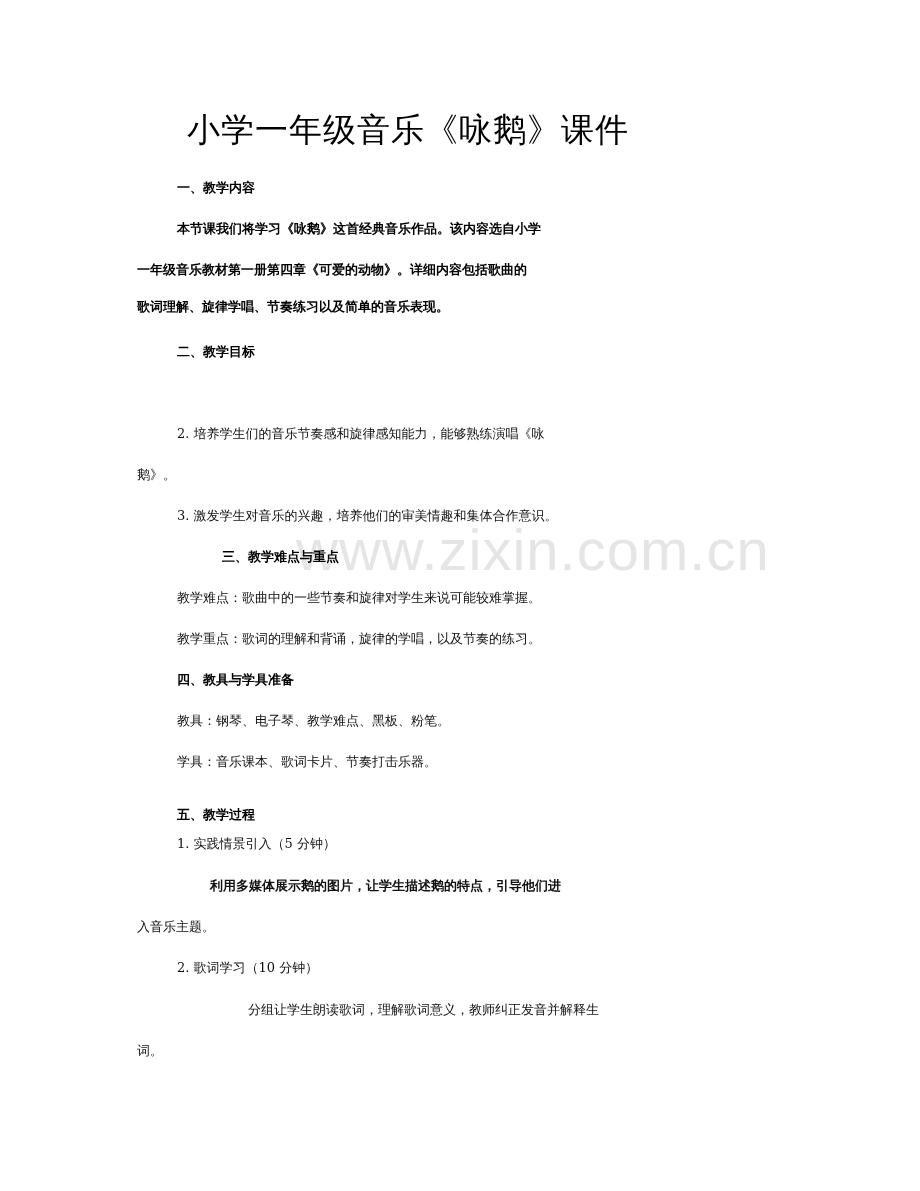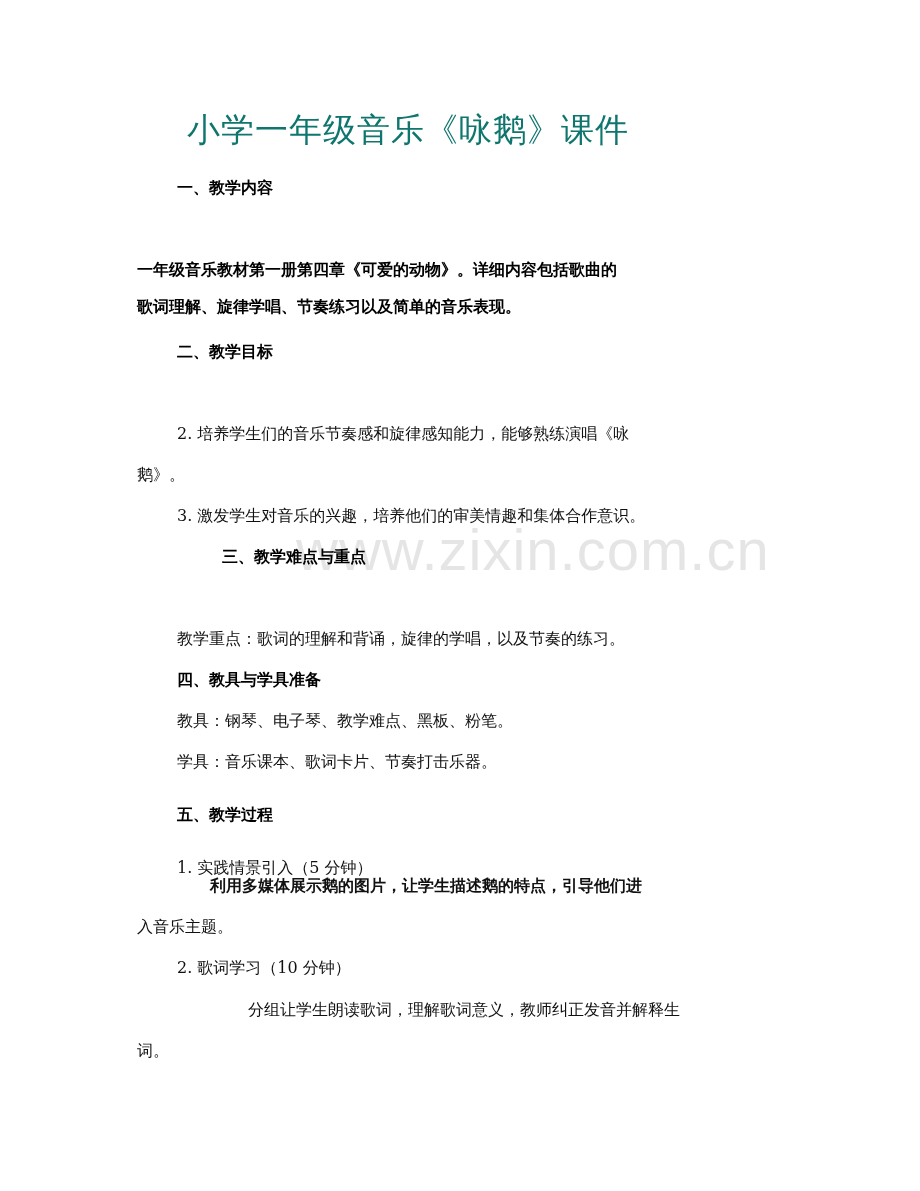--- a/index.html
+++ b/index.html
@@ -1,56 +1,58 @@
 <!DOCTYPE html>
 <html><head>
 <meta charset="utf-8">
 <style>
   html, body { margin: 0; padding: 0; background: #ffffff; }
   body { width: 920px; height: 1191px; position: relative; overflow: hidden; }
   .page { position: absolute; left: 0; top: 0; width: 920px; height: 1191px; }
   .title {
     position: absolute; left: 0; width: 816px; top: 108px; text-align: center;
-    font-family: "DejaVu Serif", "Liberation Serif", serif; font-size: 33px; color: #0f766e;
+    font-family: "DejaVu Serif", "Liberation Serif", serif; font-size: 33px; color: #000000;
     letter-spacing: 1px;
   }
   .line {
-    position: absolute; white-space: nowrap; font-size: 16px; color: #111;
+    position: absolute; white-space: nowrap; font-size: 13px; color: #111;
     font-family: "DejaVu Serif", "Liberation Serif", serif; line-height: 24px;
   }
   .bold { font-family: "DejaVu Sans", "Liberation Sans", sans-serif; font-weight: bold; color: #000; }
   .watermark {
     position: absolute; left: 296px; top: 516px; font-family: "Liberation Sans", sans-serif;
     font-size: 58px; color: rgba(180,180,180,0.35); letter-spacing: 1px; pointer-events: none;
   }
 </style>
 </head>
 <body>
 
 <div class="page">
   <div class="watermark">www.zixin.com.cn</div>
 
   <div class="title">小学一年级音乐《咏鹅》课件</div>
 
   <div class="line bold" style="left:177px;top:176px;">一、教学内容</div>
+  <div class="line bold" style="left:177px;top:217px;">本节课我们将学习《咏鹅》这首经典音乐作品。该内容选自小学</div>
   <div class="line bold" style="left:137px;top:258px;">一年级音乐教材第一册第四章《可爱的动物》。详细内容包括歌曲的</div>
   <div class="line bold" style="left:137px;top:295px;">歌词理解、旋律学唱、节奏练习以及简单的音乐表现。</div>
 
   <div class="line bold" style="left:177px;top:340px;">二、教学目标</div>
   <div class="line" style="left:177px;top:422px;">2. 培养学生们的音乐节奏感和旋律感知能力，能够熟练演唱《咏</div>
   <div class="line" style="left:137px;top:463px;">鹅》。</div>
   <div class="line" style="left:177px;top:504px;">3. 激发学生对音乐的兴趣，培养他们的审美情趣和集体合作意识。</div>
 
   <div class="line bold" style="left:190px;top:545px;margin-left:32px;">三、教学难点与重点</div>
+  <div class="line" style="left:177px;top:586px;">教学难点：歌曲中的一些节奏和旋律对学生来说可能较难掌握。</div>
   <div class="line" style="left:177px;top:627px;">教学重点：歌词的理解和背诵，旋律的学唱，以及节奏的练习。</div>
 
   <div class="line bold" style="left:177px;top:668px;">四、教具与学具准备</div>
   <div class="line" style="left:177px;top:709px;">教具：钢琴、电子琴、教学难点、黑板、粉笔。</div>
   <div class="line" style="left:177px;top:750px;">学具：音乐课本、歌词卡片、节奏打击乐器。</div>
 
   <div class="line bold" style="left:177px;top:791px;margin-top:12px;">五、教学过程</div>
-  <div class="line" style="left:177px;top:856px;">1. 实践情景引入（5 分钟）</div>
+  <div class="line" style="left:177px;top:832px;">1. 实践情景引入（5 分钟）</div>
   <div class="line" style="left:210px;top:874px;font-weight:bold;">利用多媒体展示鹅的图片，让学生描述鹅的特点，引导他们进</div>
   <div class="line" style="left:137px;top:915px;">入音乐主题。</div>
   <div class="line" style="left:177px;top:956px;">2. 歌词学习（10 分钟）</div>
   <div class="line" style="left:210px;top:998px;margin-left:38px;">分组让学生朗读歌词，理解歌词意义，教师纠正发音并解释生</div>
   <div class="line" style="left:137px;top:1039px;">词。</div>
 </div>
 
 </body></html>

